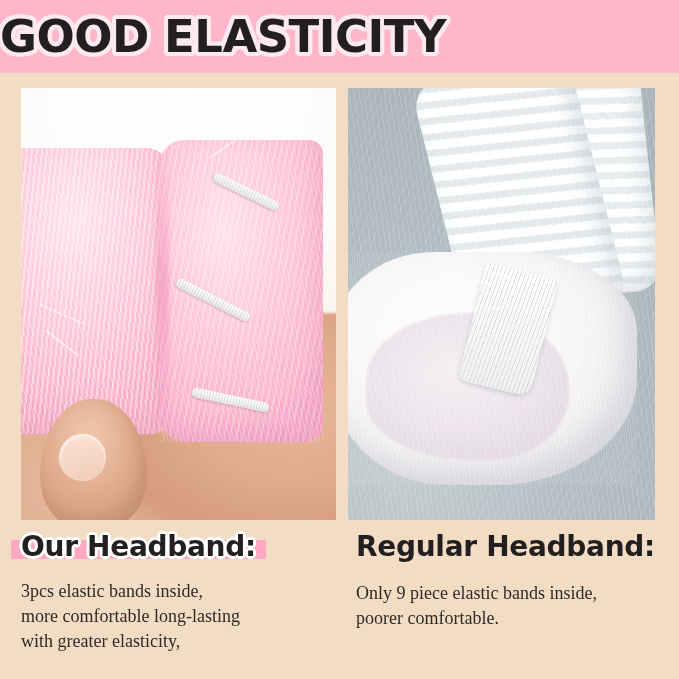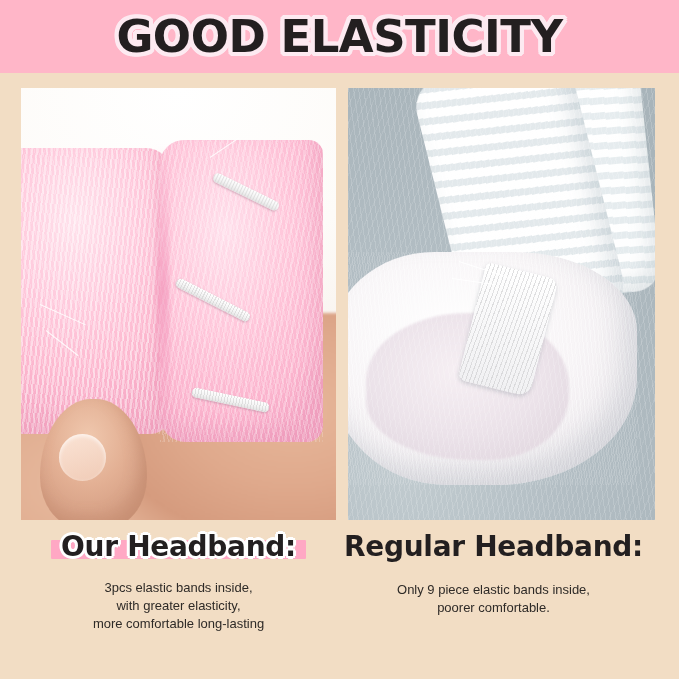--- a/index.html
+++ b/index.html
@@ -8,21 +8,21 @@
     background:#f2ddc4;
     font-family:"Liberation Sans",sans-serif;
     position:relative;
   }
   #page{position:absolute;inset:0;background:#f2ddc4;}
 
   
   .banner{
     position:absolute;left:0;top:0;width:679px;height:73px;
     background:#ffb6c8;
-    display:flex;align-items:center;justify-content:center;
+    display:flex;align-items:center;justify-content:flex-start;
   }
   .banner-title{
     font-family:"DejaVu Sans","Liberation Sans",sans-serif;
     font-weight:bold;
     font-size:45px;
     letter-spacing:-0.5px;
     color:#231f20;
     line-height:1;
     -webkit-text-stroke:0px;
     text-shadow:
@@ -178,23 +178,23 @@
       repeating-linear-gradient(82deg, rgba(255,255,255,.22) 0 1px, rgba(255,255,255,0) 1px 5px),
       repeating-linear-gradient(-66deg, rgba(255,255,255,.14) 0 1px, rgba(255,255,255,0) 1px 7px);
     mix-blend-mode:screen;opacity:.7;
   }
   .rp-thread{
     position:absolute;background:rgba(255,255,255,.9);height:1px;
     transform-origin:left center;
   }
 
   
-  .cap{position:absolute;text-align:center;}
+  .cap{position:absolute;text-align:left;}
   .cap-left{left:21px;top:530px;width:315px;}
-  .cap-right{left:340px;top:530px;width:307px;}
+  .cap-right{left:356px;top:530px;width:307px;}
 
   .head-wrap{position:relative;display:inline-block;}
   .head-hl{
     position:absolute;left:-10px;right:-10px;bottom:4px;height:19px;
     background:#ffa8c4;border-radius:1px;z-index:0;
   }
   .head-left{
     position:relative;z-index:1;
     font-family:"DejaVu Sans","Liberation Sans",sans-serif;
     font-weight:bold;font-size:28px;color:#231f20;line-height:1.18;
@@ -205,22 +205,22 @@
       -3px  0   0 #ffffff, 3px  0   0 #ffffff,
        0   -3px 0 #ffffff, 0    3px 0 #ffffff;
   }
   .head-right{
     font-family:"DejaVu Sans","Liberation Sans",sans-serif;
     font-weight:bold;font-size:28px;color:#231f20;line-height:1.18;
     white-space:nowrap;letter-spacing:-0.3px;
   }
   .body-left,.body-right{
     margin-top:16px;
-    font-family:Liberation Sans, sans-serif;
-    font-size:13px;color:#2e2a27;line-height:1.38;
+    font-family:Liberation Serif, serif;
+    font-size:18px;color:#2e2a27;line-height:1.38;
   }
   .body-right{margin-top:18px;}
   .body-line{display:block;white-space:nowrap;}
 </style>
 </head>
 <body>
 
 <div id="page">
 
   <div class="banner">
@@ -261,22 +261,22 @@
     <div class="rp-fuzz"></div>
   </div>
 
   <div class="cap cap-left">
     <div class="head-wrap">
       <div class="head-hl"></div>
       <div class="head-left">Our Headband:</div>
     </div>
     <div class="body-left">
       <span class="body-line">3pcs elastic bands inside,</span>
+      <span class="body-line">more comfortable long-lasting</span>
       <span class="body-line">with greater elasticity,</span>
-      <span class="body-line">more comfortable long-lasting</span>
     </div>
   </div>
 
   <div class="cap cap-right">
     <div class="head-right">Regular Headband:</div>
     <div class="body-right">
       <span class="body-line">Only 9 piece elastic bands inside,</span>
       <span class="body-line">poorer comfortable.</span>
     </div>
   </div>

